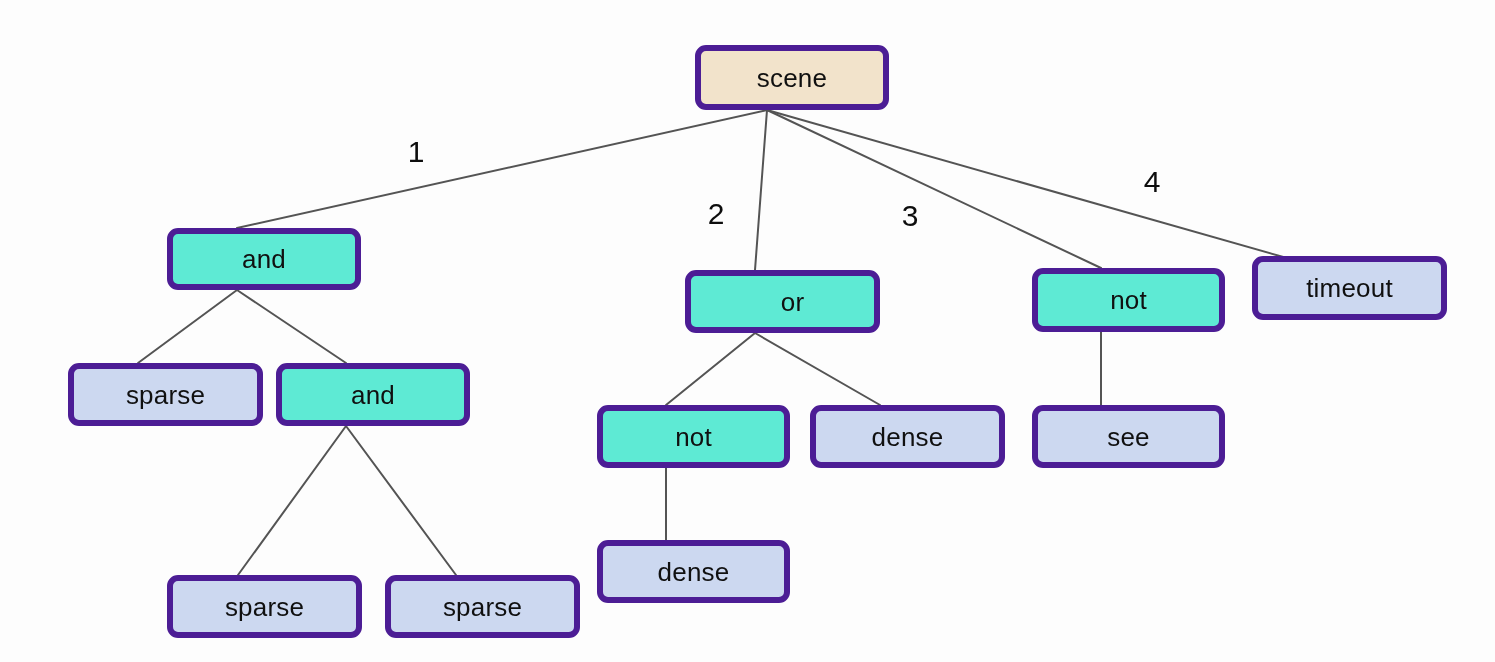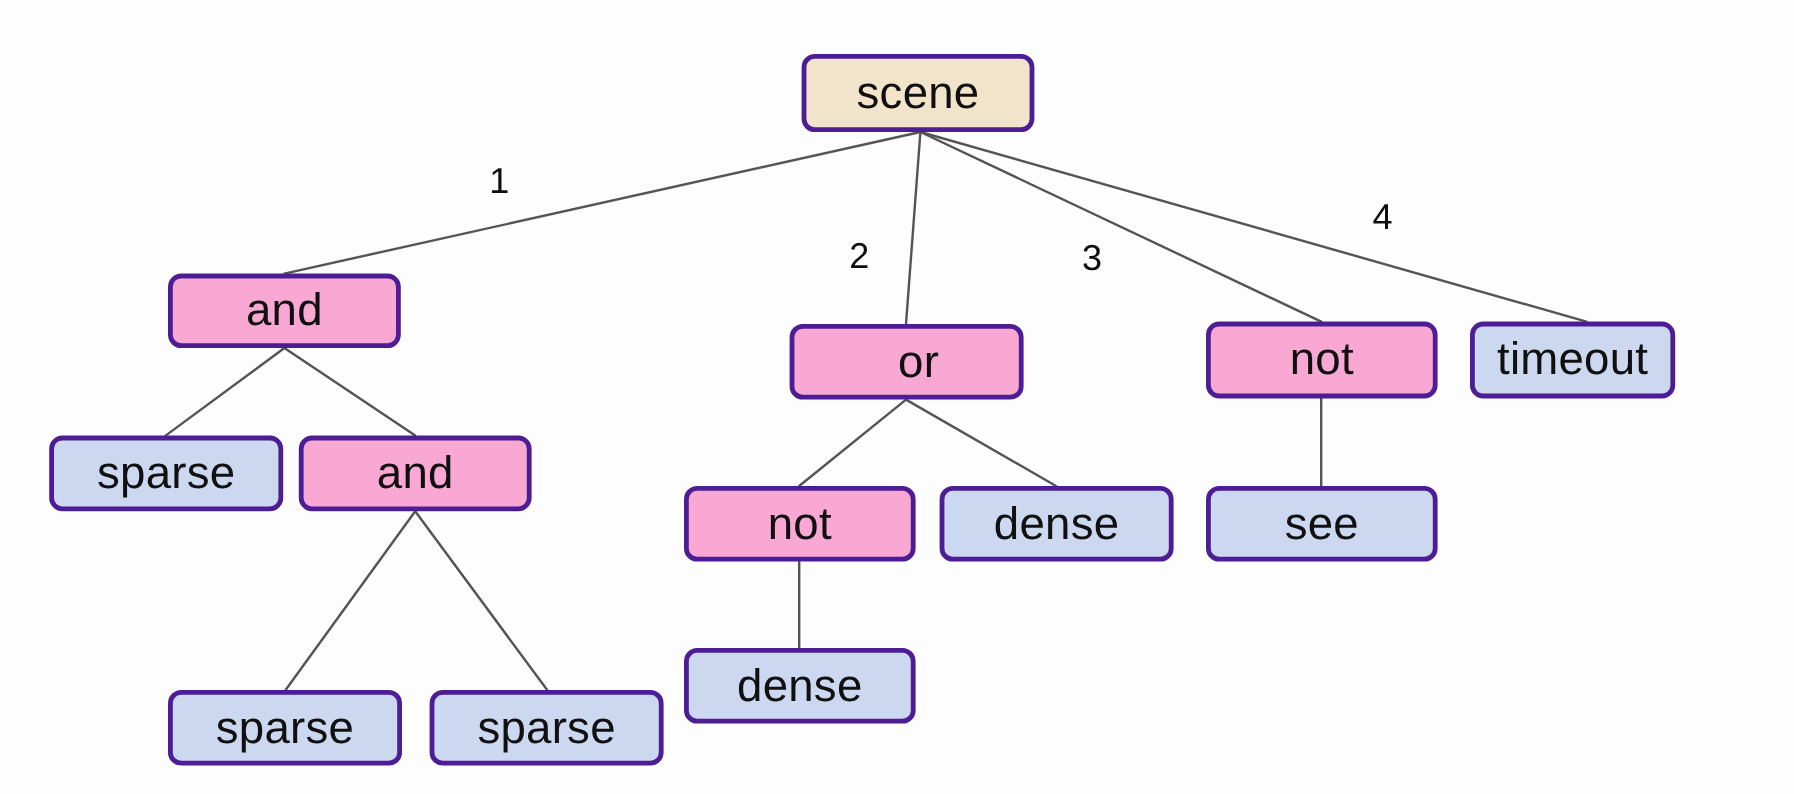--- a/index.html
+++ b/index.html
@@ -24,34 +24,35 @@
     position: absolute;
     left: 0;
     top: 0;
     width: 1495px;
     height: 662px;
     pointer-events: none;
   }
   .node {
     position: absolute;
     box-sizing: border-box;
-    border: 4px solid #4c1d95;
+    border: 6px solid #4c1d95;
     border-radius: 11px;
     display: flex;
     align-items: center;
     justify-content: center;
     font-family: "Liberation Sans", sans-serif;
-    font-size: 38px;
+    font-size: 26px;
     color: #101010;
     line-height: 1;
     letter-spacing: 0.2px;
     white-space: nowrap;
+    margin-left: 27px;
   }
   .node.op {
-    background: #f9a8d4;
+    background: #5eead4;
   }
   .node.term {
     background: #ccd8f0;
   }
   .node.root {
     background: #f2e3cb;
   }
   .edge-label {
     position: absolute;
     font-family: "Liberation Sans", sans-serif;
@@ -110,21 +111,21 @@
       </div>
       <div class="node term" style="left: 570px; top: 540px; width: 193px; height: 63px;">
         <span>dense</span>
       </div>
       <div class="node op" style="left: 1005px; top: 268px; width: 193px; height: 64px;">
         <span>not</span>
       </div>
       <div class="node term" style="left: 1005px; top: 405px; width: 193px; height: 63px; text-align: right;">
         <span>see</span>
       </div>
-      <div class="node term" style="left: 1225px; top: 268px; width: 171px; height: 64px;">
+      <div class="node term" style="left: 1225px; top: 256px; width: 195px; height: 64px;">
         <span>timeout</span>
       </div>
     </div>
   <div id="label-layer">
       <div class="edge-label" style="left: 416px; top: 152px;">1</div>
       <div class="edge-label" style="left: 716px; top: 214px;">2</div>
       <div class="edge-label" style="left: 910px; top: 216px;">3</div>
       <div class="edge-label" style="left: 1152px; top: 182px;">4</div>
     </div>
 </div>

